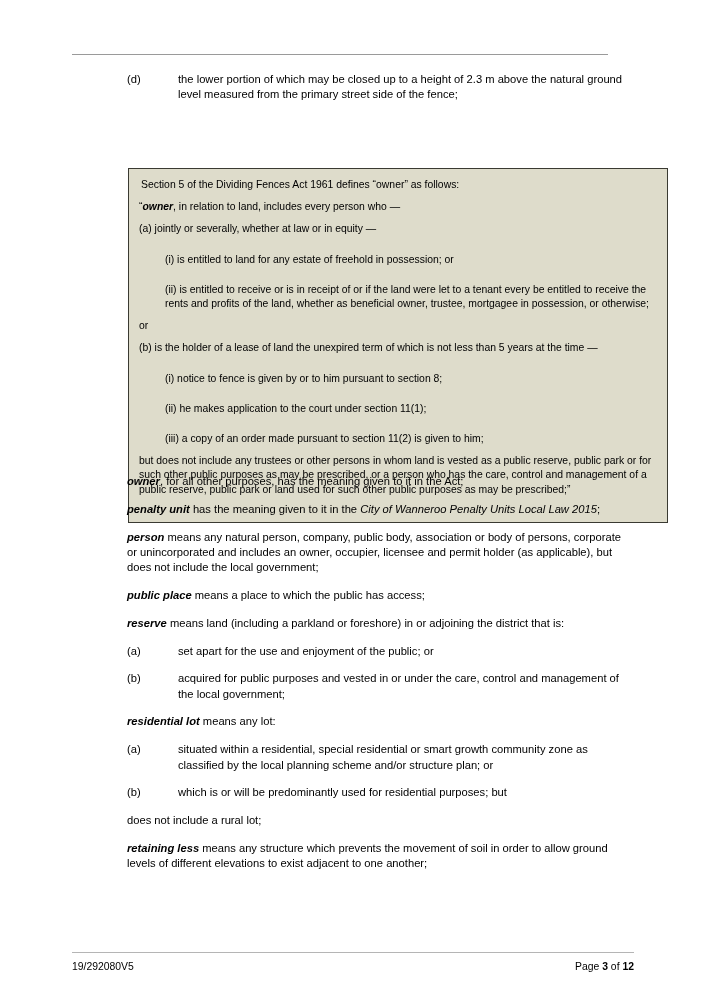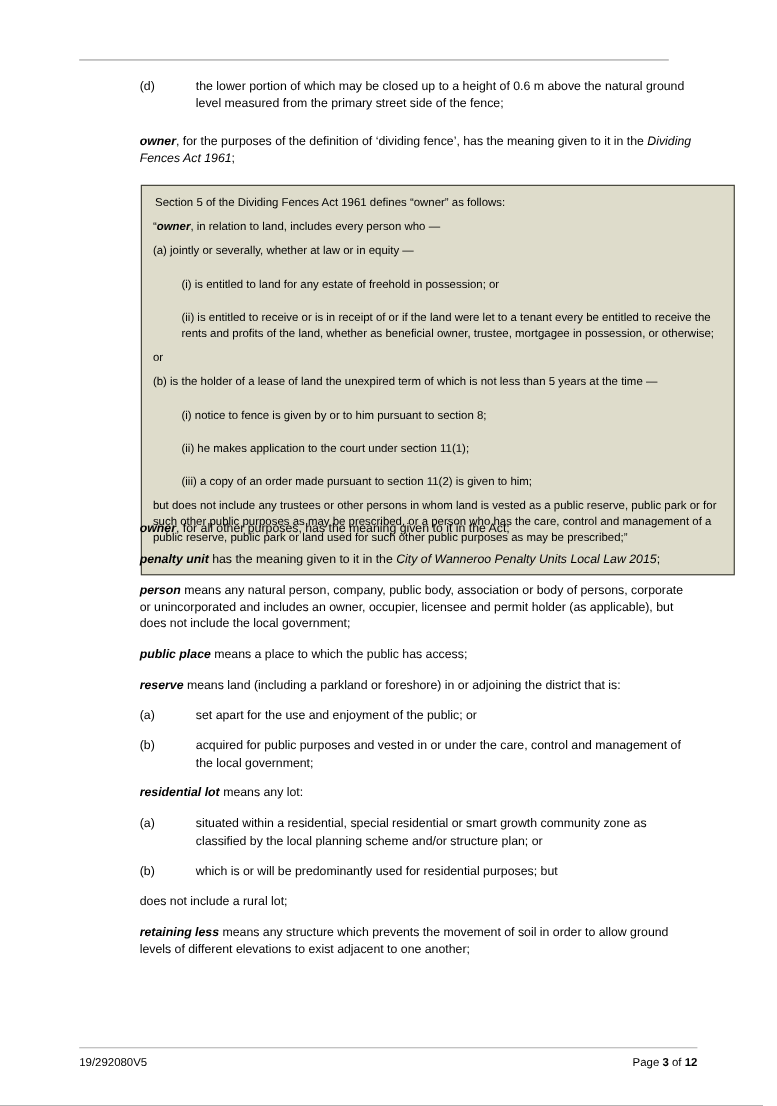--- a/index.html
+++ b/index.html
@@ -108,27 +108,24 @@
 </head>
 <body>
 
 <div class="page">
 
   <div class="header-rule"></div>
 
   <div class="body-col" style="top:72px;">
     <div class="listrow">
       <span class="marker">(d)</span>
-      <span>the lower portion of which may be closed up to a height of 0.6 m above the natural ground level measured from the primary street side of the fence;</span>
+      <span>the lower portion of which may be closed up to a height of 2.3 m above the natural ground level measured from the primary street side of the fence;</span>
     </div>
   </div>
 
-  <div class="body-col" style="top:122px;">
-    <p class="para"><span class="bi">owner</span><span>, for the purposes of the definition of ‘dividing fence’, has the meaning given to it in the </span><span class="it">Dividing Fences Act 1961</span><span>;</span></p>
-  </div>
 
   <div class="statute-box">
     <p class="sline ind0">Section 5 of the Dividing Fences Act 1961 defines “owner” as follows:</p>
     <p class="sline ind1"><span>“</span><span class="bi">owner</span><span>, in relation to land, includes every person who —</span></p>
     <p class="sline ind1">(a) jointly or severally, whether at law or in equity —</p>
     <p class="sline ind2">(i) is entitled to land for any estate of freehold in possession; or</p>
     <p class="sline ind2">(ii) is entitled to receive or is in receipt of or if the land were let to a tenant every be entitled to receive the rents and profits of the land, whether as beneficial owner, trustee, mortgagee in possession, or otherwise;</p>
     <p class="sline flush">or</p>
     <p class="sline ind1">(b) is the holder of a lease of land the unexpired term of which is not less than 5 years at the time —</p>
     <p class="sline ind2">(i) notice to fence is given by or to him pursuant to section 8;</p>

